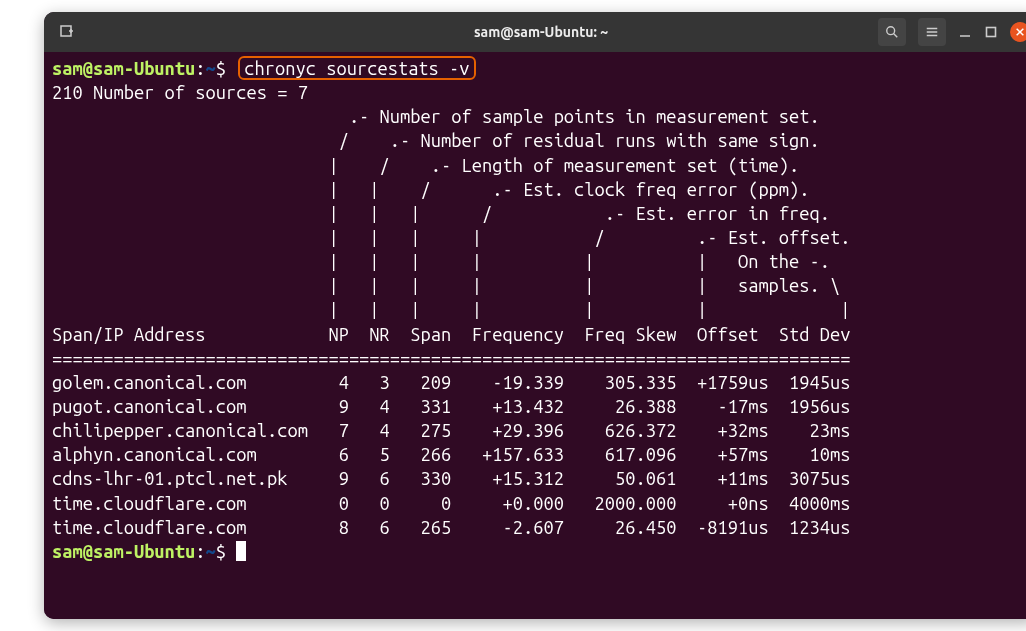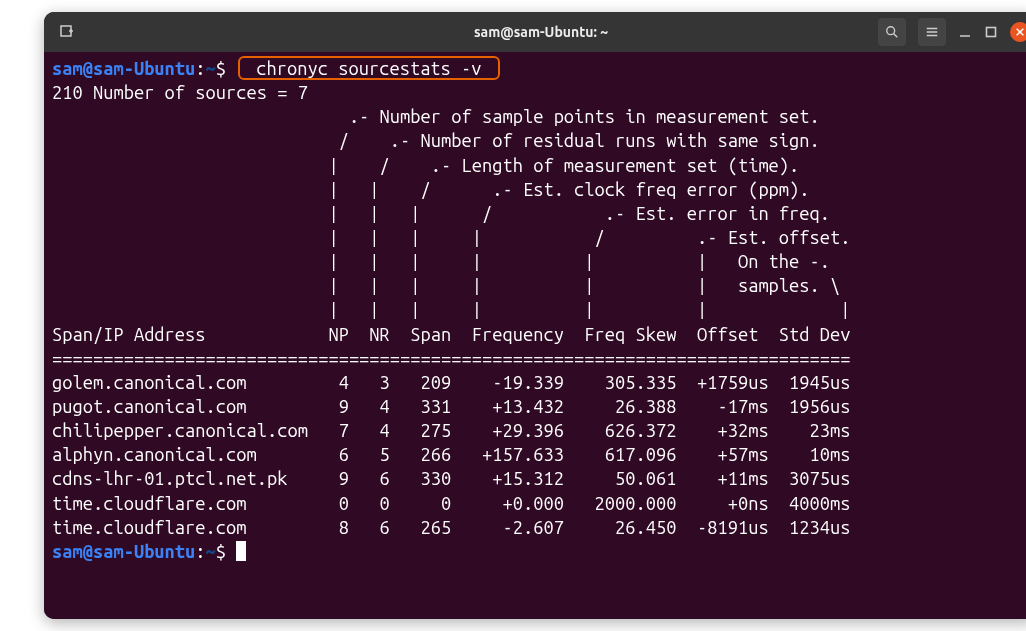--- a/index.html
+++ b/index.html
@@ -67,28 +67,28 @@
   .term {
     padding: 4px 8px 8px 8px;
     background: #300a24;
     height: calc(100% - 40px);
     font-size: 18.3px;
     line-height: 1.32;
     color: #fff;
     white-space: pre;
     overflow: hidden;
   }
-  .prompt-user { color: #3b82f6; font-weight: bold; }
+  .prompt-user { color: #bef264; font-weight: bold; }
   .prompt-path { color: #12488b; font-weight: bold; }
   .prompt-dollar { color: #fff; }
   .cmd { color: #fff; }
   .highlight-box {
     border: 2px solid #e66100;
     border-radius: 6px;
-    padding: 0 16px;
+    padding: 0 4px;
     margin-left: 2px;
     text-align: right;
   }
   .cursor {
     display: inline-block;
     width: 10px; height: 20px;
     background: #fff;
     vertical-align: text-bottom;
   }
   .row { display: block; }

